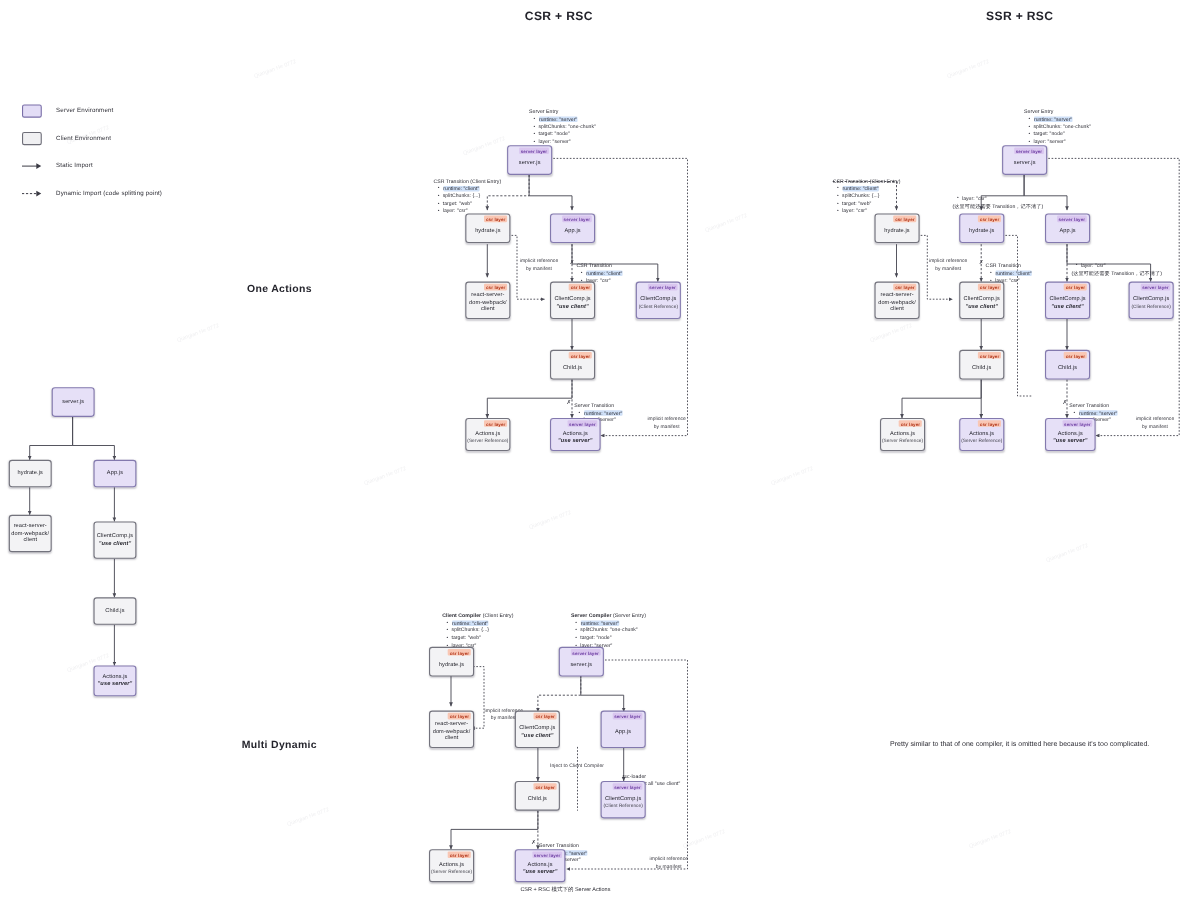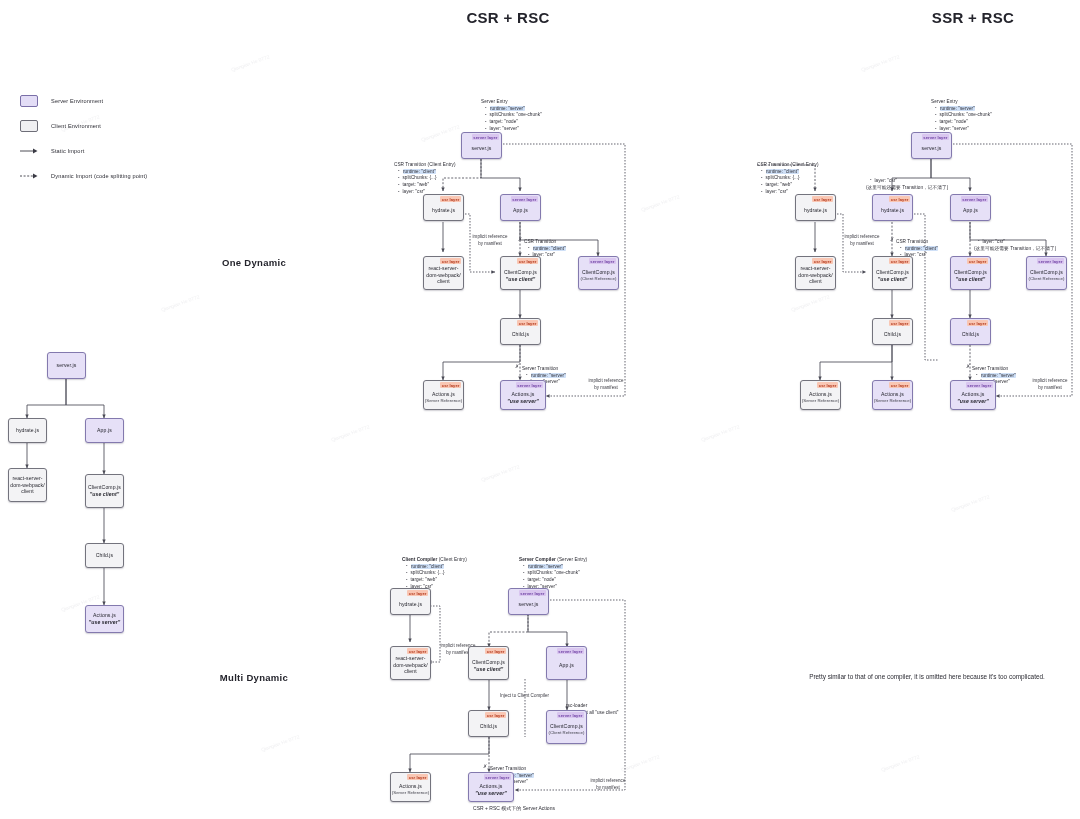--- a/index.html
+++ b/index.html
@@ -12,21 +12,21 @@
     color:#1f1f26;
     position:relative;
     overflow:hidden;
     -webkit-font-smoothing:antialiased;
   }
   #canvas { position:absolute; inset:0; }
   svg.edges { position:absolute; left:0; top:0; width:1080px; height:819px; pointer-events:none; }
 
   
   .col-head {
-    position:absolute; font-size:15px; font-weight:bold; letter-spacing:.3px;
+    position:absolute; font-size:11px; font-weight:bold; letter-spacing:.3px;
     color:#24242c; white-space:nowrap; transform:translateX(-50%);
   }
   .row-head {
     position:absolute; font-size:9.5px; font-weight:bold; letter-spacing:.3px;
     color:#24242c; white-space:nowrap; transform:translateX(-50%);
   }
 
   
   .legend { position:absolute; left:20px; top:92px; }
   .legend-row { display:flex; align-items:center; height:17px; margin-bottom:8px; }
@@ -168,22 +168,22 @@
 
       <path d="M489,737 L489,772" stroke-dasharray="2,1.6" marker-end="url(#ahd)"></path>
 
       <path d="M525,679 L525,700 L525,737" stroke-dasharray="1.5,1.5"></path>
 
       <path d="M550,600 L625,600 L625,790 L515,790" stroke-dasharray="1.5,1.5" marker-end="url(#ahd)"></path>
     </g>
   </svg>
 
   <div class="col-head" style="left:508px; top:9px;">CSR + RSC</div>
-  <div class="col-head" style="left:973px; top:9px;">SSR + RSC</div>
-  <div class="row-head" style="left:254px; top:257px;">One Dynamic</div>
+  <div class="col-head" style="left:927px; top:9px;">SSR + RSC</div>
+  <div class="row-head" style="left:254px; top:257px;">One Actions</div>
   <div class="row-head" style="left:254px; top:672px;">Multi Dynamic</div>
 
   <div class="legend">
     <div class="legend-row">
       <span class="legend-swatch server"></span>
       <span class="legend-label">Server Environment</span>
     </div>
     <div class="legend-row">
       <span class="legend-swatch client"></span>
       <span class="legend-label">Client Environment</span>

